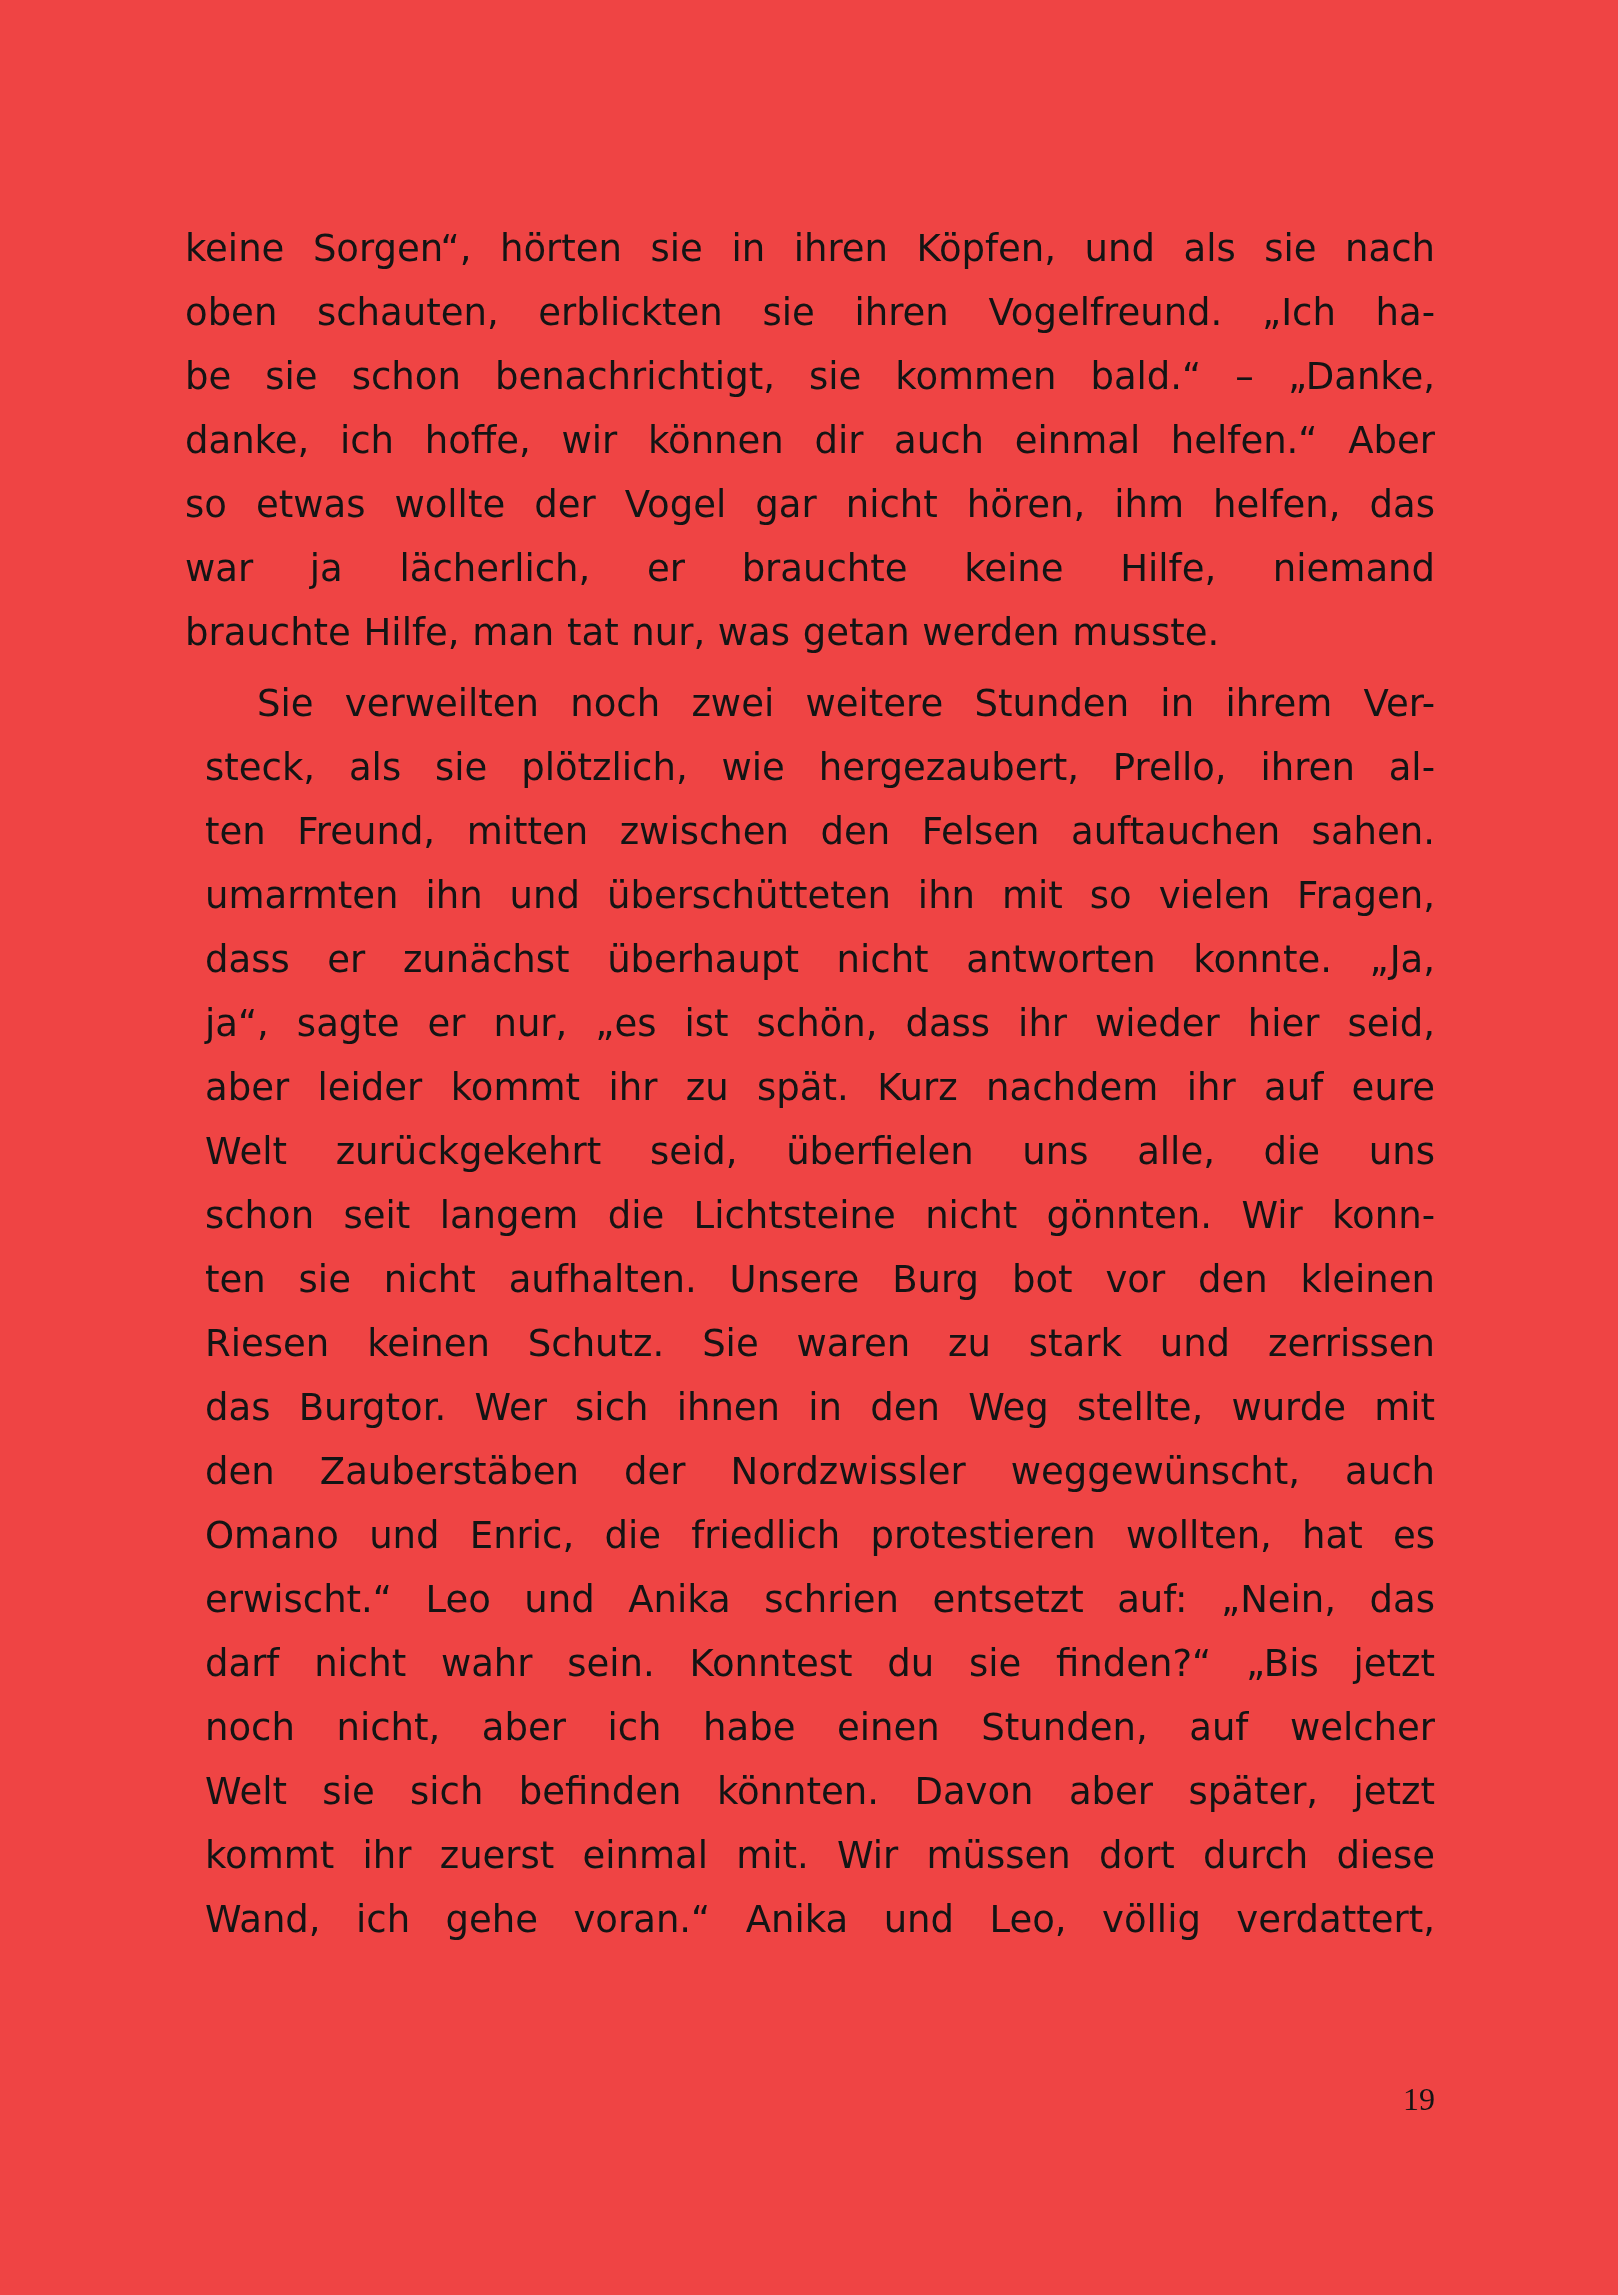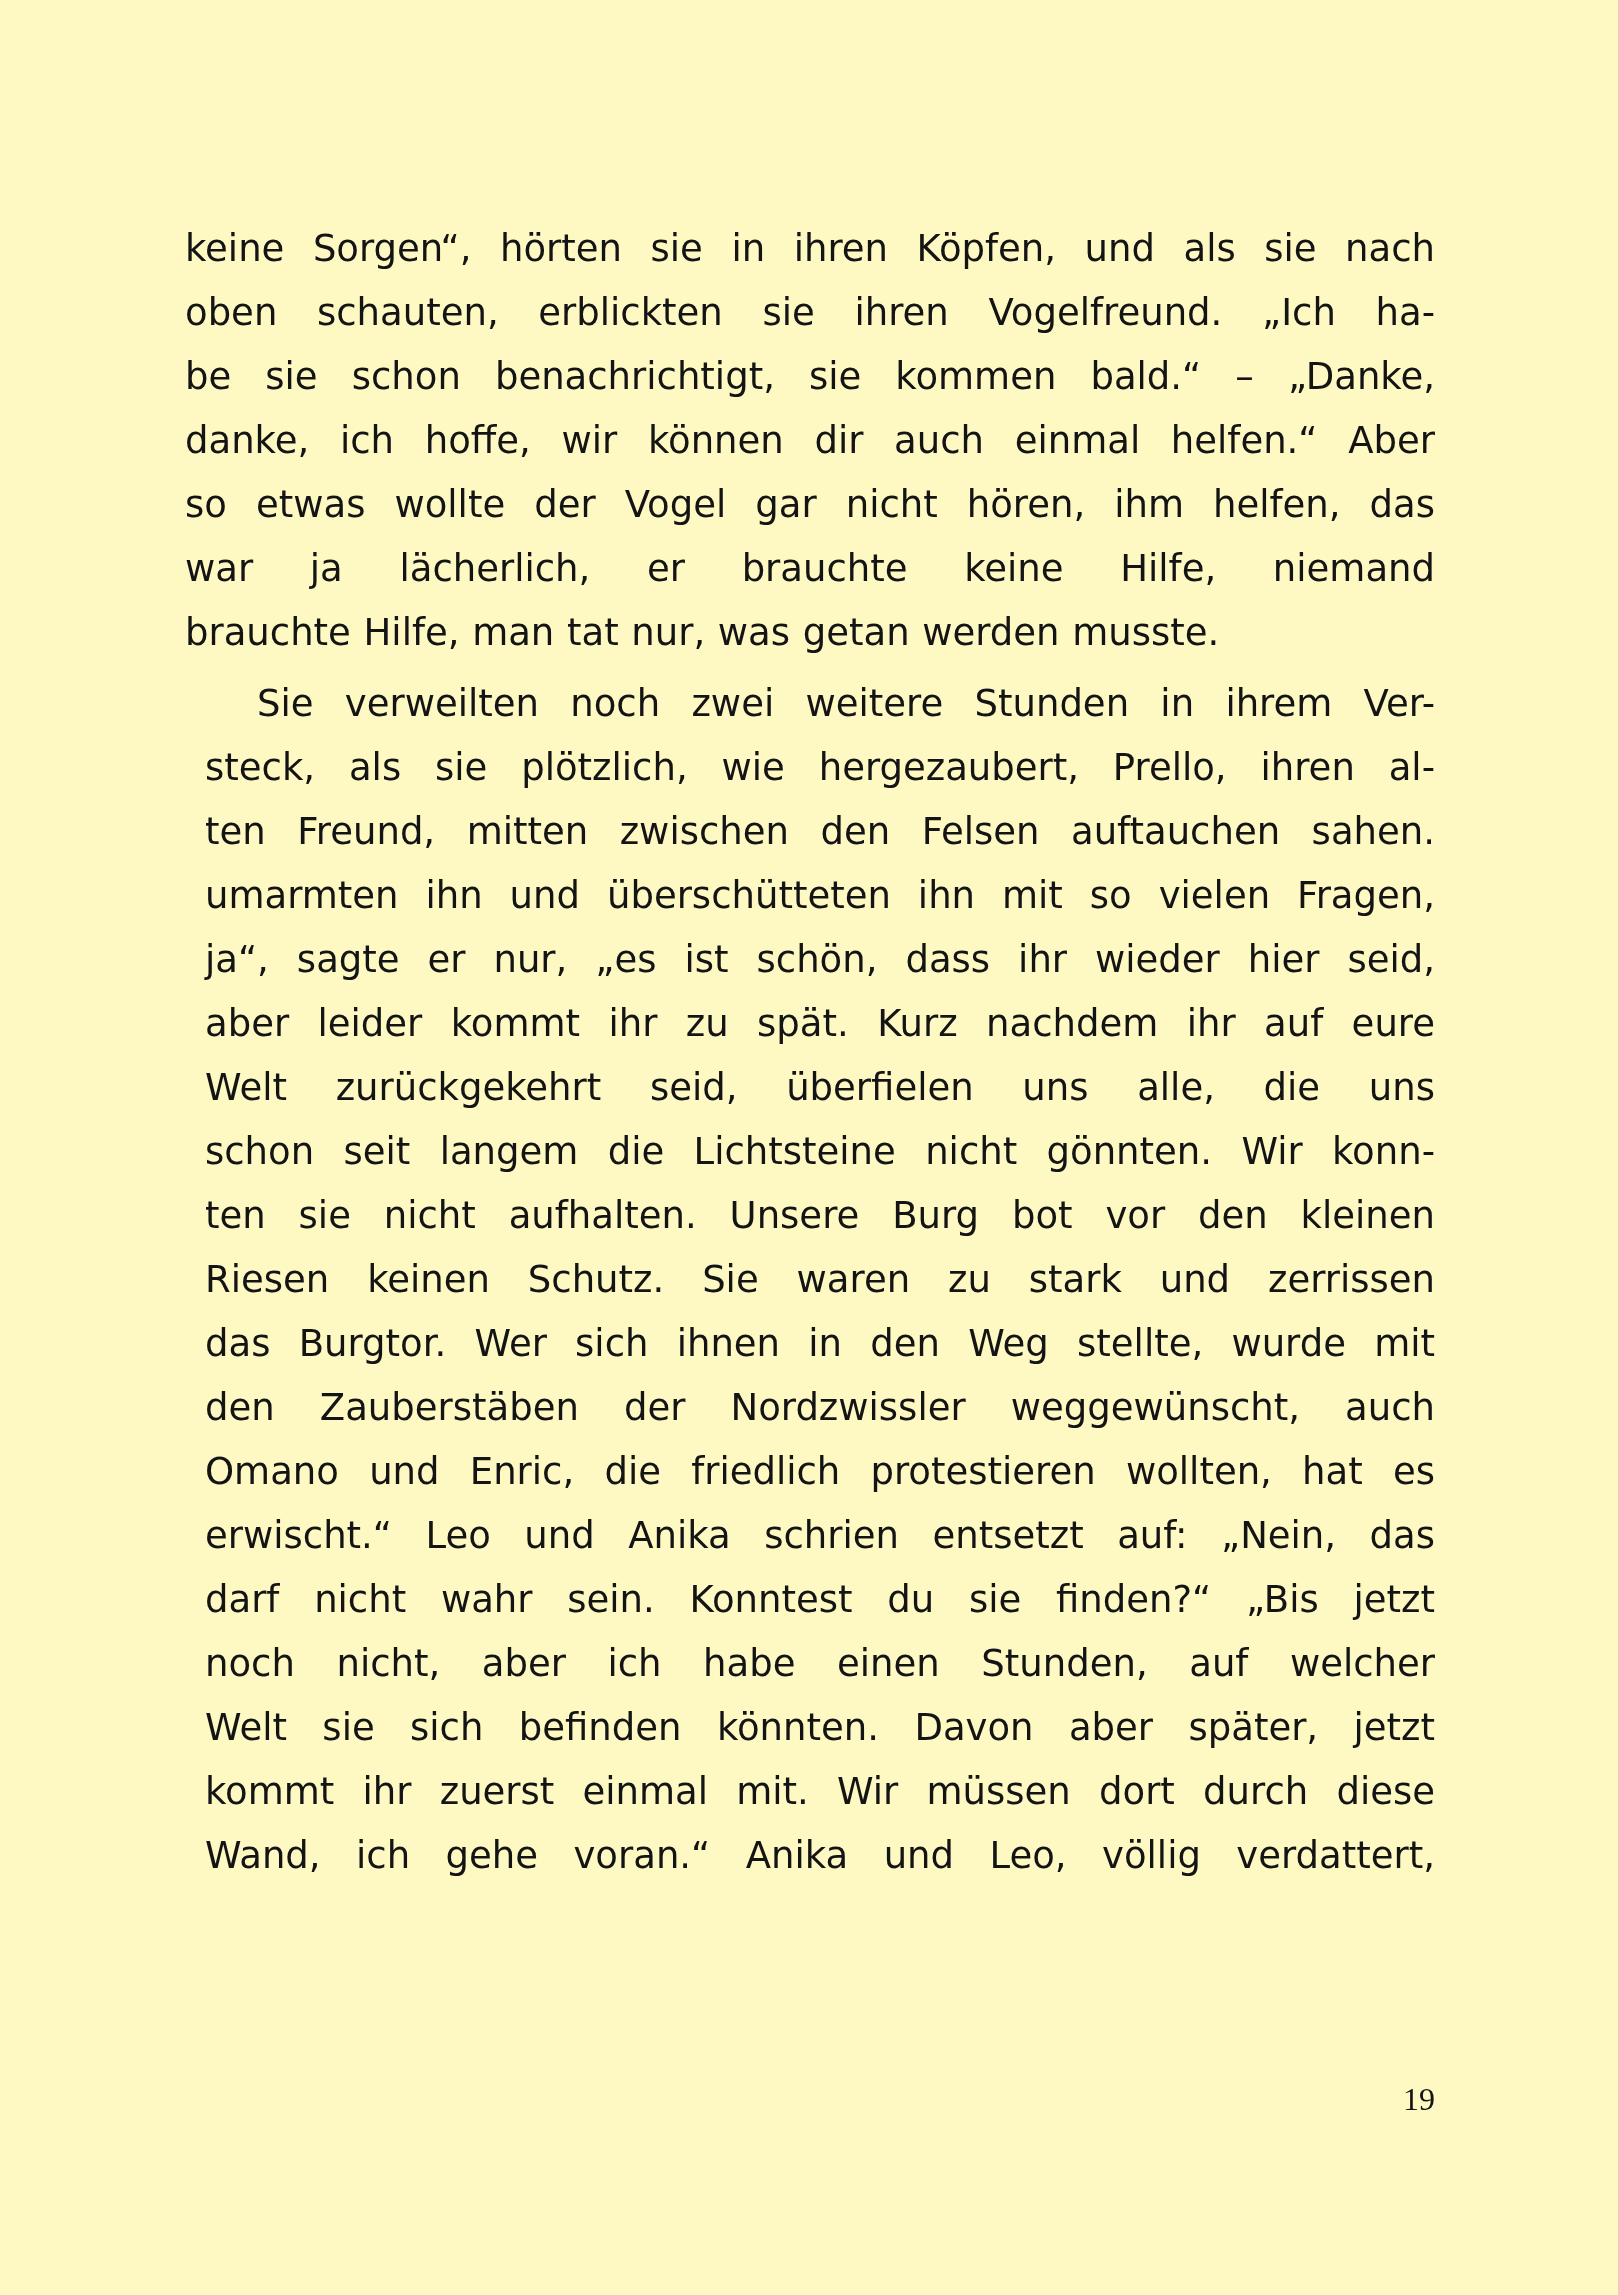--- a/index.html
+++ b/index.html
@@ -1,21 +1,21 @@
 <!DOCTYPE html>
 <html style="font-size:7.4px"><head>
 <meta charset="utf-8">
 <style>
   * { margin: 0; padding: 0; box-sizing: border-box; }
   html, body { background: #ffffff; }
   .page {
     position: relative;
     width: 1618px;
     height: 2295px;
-    background: #fef9c3;
+    background: #ef4444;
     overflow: hidden;
     font-family: "DejaVu Sans", sans-serif;
     color: #141414;
   }
   .text-block {
     position: absolute;
     left: 185px;
     top: 217px;
     width: 1250px;
     font-size: 37px;
@@ -54,20 +54,21 @@
         <div class="line">danke, ich hoffe, wir können dir auch einmal helfen.“ Aber</div>
         <div class="line">so etwas wollte der Vogel gar nicht hören, ihm helfen, das</div>
         <div class="line">war ja lächerlich, er brauchte keine Hilfe, niemand</div>
         <div class="line no-justify">brauchte Hilfe, man tat nur, was getan werden musste.</div>
       </div>
       <div class="paragraph">
         <div class="line indent">Sie verweilten noch zwei weitere Stunden in ihrem Ver-</div>
         <div class="line">steck, als sie plötzlich, wie hergezaubert, Prello, ihren al-</div>
         <div class="line">ten Freund, mitten zwischen den Felsen auftauchen sahen.</div>
         <div class="line">umarmten ihn und überschütteten ihn mit so vielen Fragen,</div>
+        <div class="line">dass er zunächst überhaupt nicht antworten konnte. „Ja,</div>
         <div class="line">ja“, sagte er nur, „es ist schön, dass ihr wieder hier seid,</div>
         <div class="line">aber leider kommt ihr zu spät. Kurz nachdem ihr auf eure</div>
         <div class="line">Welt zurückgekehrt seid, überfielen uns alle, die uns</div>
         <div class="line">schon seit langem die Lichtsteine nicht gönnten. Wir konn-</div>
         <div class="line">ten sie nicht aufhalten. Unsere Burg bot vor den kleinen</div>
         <div class="line">Riesen keinen Schutz. Sie waren zu stark und zerrissen</div>
         <div class="line">das Burgtor. Wer sich ihnen in den Weg stellte, wurde mit</div>
         <div class="line">den Zauberstäben der Nordzwissler weggewünscht, auch</div>
         <div class="line">Omano und Enric, die friedlich protestieren wollten, hat es</div>
         <div class="line">erwischt.“ Leo und Anika schrien entsetzt auf: „Nein, das</div>

